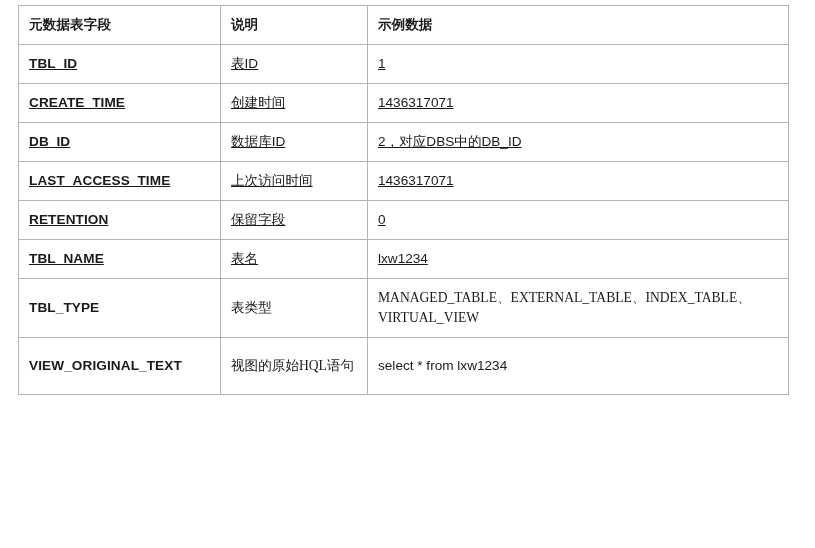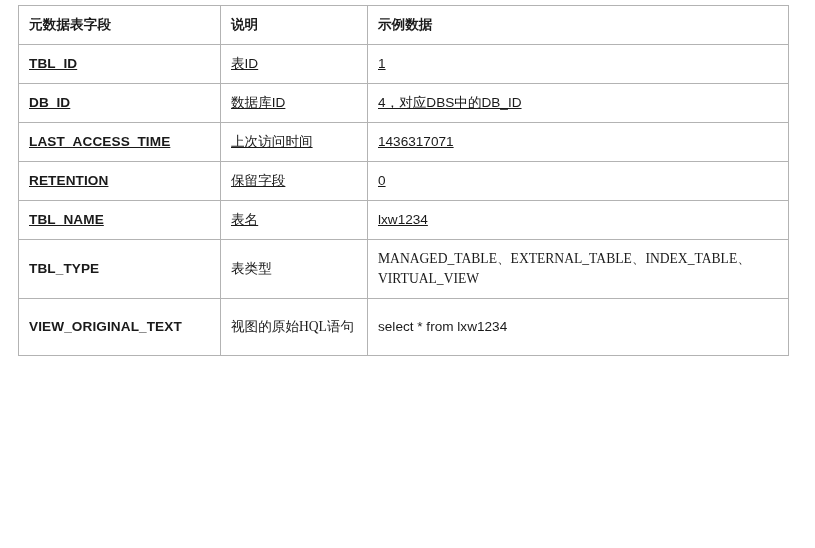--- a/index.html
+++ b/index.html
@@ -116,30 +116,41 @@
           <span class="cell-inner">TBL_ID</span>
         </td>
         <td class="desc-cell">
           <span class="cell-inner">表ID</span>
         </td>
         <td class="sample-cell">
           <span class="cell-inner">1</span>
         </td>
       </tr>
 
+      <tr class="data-row">
+        <td class="field-cell">
+          <span class="cell-inner">CREATE_TIME</span>
+        </td>
+        <td class="desc-cell">
+          <span class="cell-inner">创建时间</span>
+        </td>
+        <td class="sample-cell">
+          <span class="cell-inner">1436317071</span>
+        </td>
+      </tr>
 
       <tr class="data-row">
         <td class="field-cell">
           <span class="cell-inner">DB_ID</span>
         </td>
         <td class="desc-cell">
           <span class="cell-inner">数据库ID</span>
         </td>
         <td class="sample-cell">
-          <span class="cell-inner">4，对应DBS中的DB_ID</span>
+          <span class="cell-inner">2，对应DBS中的DB_ID</span>
         </td>
       </tr>
 
       <tr class="data-row">
         <td class="field-cell">
           <span class="cell-inner">LAST_ACCESS_TIME</span>
         </td>
         <td class="desc-cell">
           <span class="cell-inner">上次访问时间</span>
         </td>

